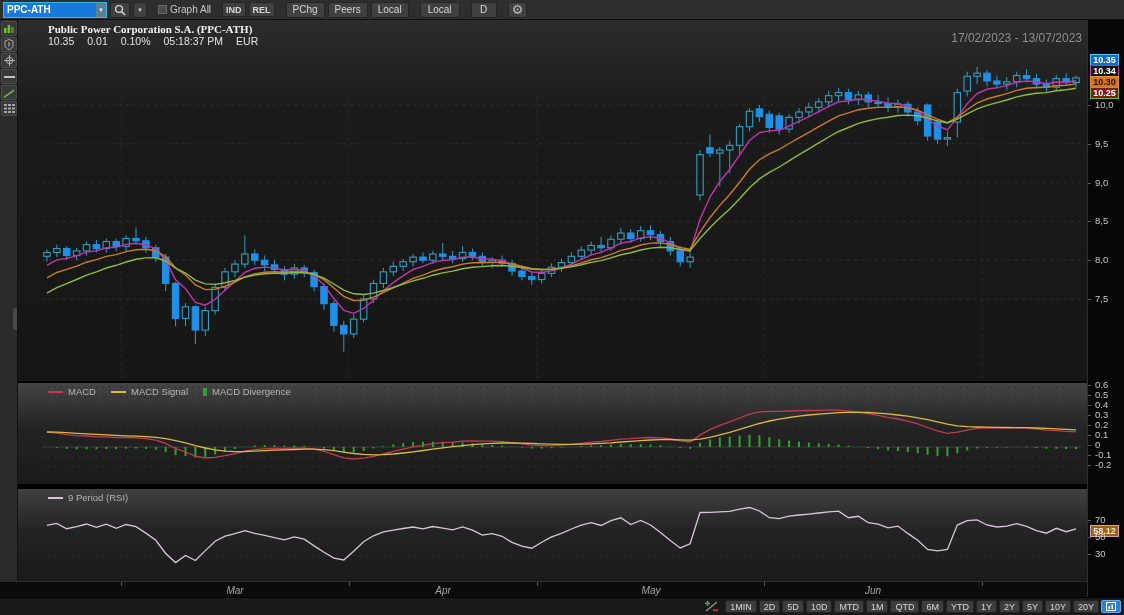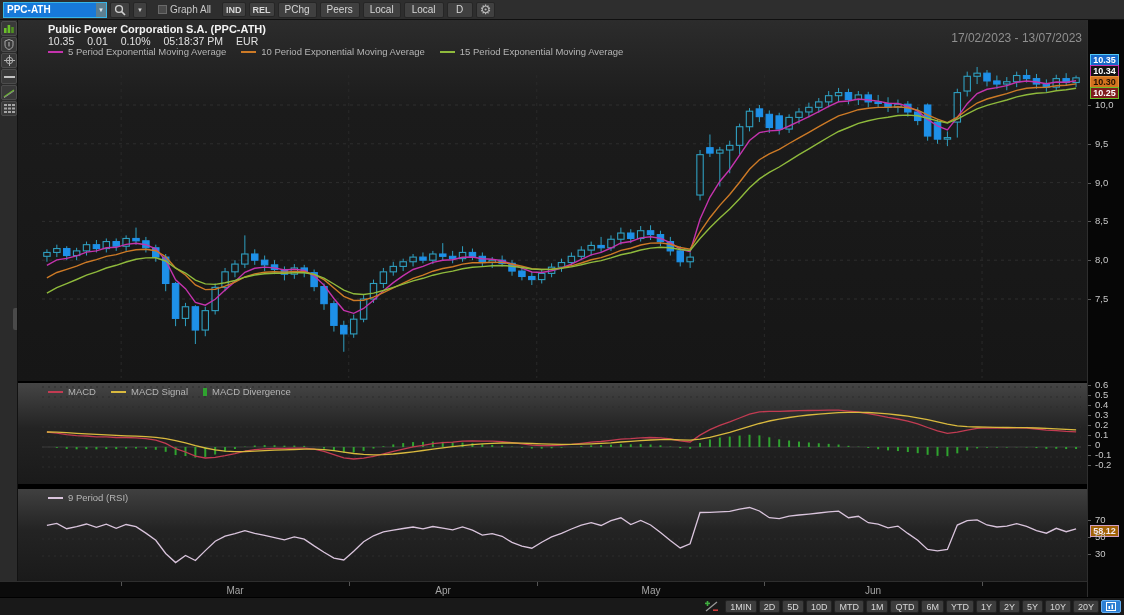--- a/index.html
+++ b/index.html
@@ -9,42 +9,42 @@
   .toolbar-top{position:absolute;left:0;top:0;width:1124px;height:20px;background:#2e2e2e;
     border-bottom:1px solid #101010;display:flex;align-items:center;padding:0 3px;gap:3px;z-index:9;}
   .ticker{width:104px;height:16px;background:#fff;border:1px solid #36b6e8;display:flex;align-items:stretch;}
   .ticker .sel{background:#1779d9;color:#fff;font-size:10px;font-weight:bold;padding:1px 3px;flex:1;display:flex;align-items:center;}
   .ticker .mini-dd{width:10px;background:#5d7f90;color:#dfe9ef;font-size:6px;display:flex;align-items:center;justify-content:center;}
   .tbtn{height:16px;padding:0 6px;background:#404040;border:1px solid #262626;border-radius:2px;color:#d6d6d6;
     font-size:10px;display:flex;align-items:center;justify-content:center;}
   .tbtn.small{font-size:9px;padding:0 3px;height:15px;font-weight:bold;}
   .chk{width:9px;height:9px;background:#4a4a4a;border:1px solid #6a6a6a;margin-left:8px;}
   .chklab{font-size:10px;color:#c9c9c9;margin-right:8px;}
-  .gap8{}
+  .gap8{margin-left:8px;}
   .gear{font-size:13px;color:#b8b8b8;line-height:1;}
   
   .sidebar{position:absolute;left:0;top:20px;width:18px;height:595px;background:#2b2b2b;border-right:1px solid #121212;}
   .side-icon{width:16px;height:15px;margin:1px;background:#393939;border:1px solid #4c4c4c;border-radius:2px;
     display:flex;align-items:center;justify-content:center;}
   .splitter{position:absolute;right:0;top:288px;width:4px;height:22px;background:#4a4a4a;border-radius:2px 0 0 2px;}
   
   .panel{position:absolute;left:18px;width:1069px;}
   .panel-main{top:20px;height:361px;background:linear-gradient(#2c2c2c,#1b1b1b 25%,#161616);}
   .panel-macd{top:381px;height:103px;background:linear-gradient(#454545,#232323 45%,#1a1a1a);border-top:2px solid #000;}
   .panel-rsi{top:487px;height:94px;background:linear-gradient(#404040,#232323 45%,#1a1a1a);border-top:2px solid #000;}
   .panel svg{position:absolute;left:0;top:0;}
-  .title{position:absolute;left:30px;top:3px;font-size:11px;font-weight:bold;color:#f2f2f2;white-space:nowrap;}
+  .title{position:absolute;left:30px;top:3px;font-size:11px;font-weight:bold;color:#f2f2f2;white-space:nowrap;font-family:Liberation Serif, serif;}
   .quote{position:absolute;left:30px;top:15px;font-size:10.5px;color:#e2e2e2;display:flex;gap:13px;white-space:nowrap;}
   .daterange{position:absolute;right:5px;top:11px;font-size:12px;color:#8f8f8f;}
   .legend{position:absolute;left:30px;display:flex;gap:15px;align-items:center;font-size:9.5px;color:#b5b5b5;white-space:nowrap;}
   .legend .item{display:flex;align-items:center;gap:5px;}
   .dash{width:15px;height:2px;display:inline-block;}
   .barglyph{width:4px;height:8px;display:inline-block;}
   
-  .xaxis{position:absolute;left:0;top:581px;width:1087px;height:16px;background:#0b0b0b;border-top:1px solid #2e2e2e;}
+  .xaxis{position:absolute;left:0;top:581px;width:1087px;height:16px;background:#0b0b0b;border-top:1px solid #2e2e2e;font-style:italic;}
   .xlab{position:absolute;top:3px;font-size:10px;color:#a5a5a5;transform:translateX(-50%);}
   .xtick{position:absolute;top:0;width:1px;height:4px;background:#555;}
   .axiscol{position:absolute;left:1087px;top:20px;width:37px;height:577px;background:#060606;border-left:1px solid #2e2e2e;}
   .tick{position:absolute;left:7px;font-size:9.5px;color:#c8c8c8;line-height:10px;}
   .tmark{position:absolute;left:0;width:3px;height:1px;background:#5a5a5a;}
   .pbox{position:absolute;left:2px;width:29px;height:12px;font-size:9px;font-weight:bold;display:flex;
     align-items:center;justify-content:center;color:#fff;border:1px solid;line-height:1;}
   
   .toolbar-bottom{position:absolute;left:0;top:597px;width:1124px;height:18px;background:#191919;border-top:1px solid #000;
     display:flex;align-items:center;justify-content:flex-end;gap:2px;padding-right:3px;}
@@ -467,34 +467,20 @@
     </svg>
   <div class="title">Public Power Corporation S.A. (PPC-ATH)</div>
   <div class="quote">
     <span>10.35</span>
     <span>0.01</span>
     <span>0.10%</span>
     <span>05:18:37 PM</span>
     <span>EUR</span>
   </div>
   <div class="daterange">17/02/2023 - 13/07/2023</div>
-  <div class="legend" id="legend-main" style="top:26px">
-      <span class="item">
-        <span class="dash" style="background: rgb(196, 51, 173);"></span>
-        <span>5 Period Exponential Moving Average</span>
-      </span>
-      <span class="item">
-        <span class="dash" style="background: rgb(205, 122, 38);"></span>
-        <span>10 Period Exponential Moving Average</span>
-      </span>
-      <span class="item">
-        <span class="dash" style="background: rgb(143, 186, 60);"></span>
-        <span>15 Period Exponential Moving Average</span>
-      </span>
-    </div>
 </div>
 
 <div class="panel panel-macd">
   <svg id="svg-macd" width="1069" height="103">
       <line x1="24" x2="1063" y1="4" y2="4" stroke="#2c2c2c" stroke-dasharray="2,4"></line>
       <line x1="24" x2="1063" y1="14" y2="14" stroke="#2c2c2c" stroke-dasharray="2,4"></line>
       <line x1="24" x2="1063" y1="24" y2="24" stroke="#2c2c2c" stroke-dasharray="2,4"></line>
       <line x1="24" x2="1063" y1="34" y2="34" stroke="#2c2c2c" stroke-dasharray="2,4"></line>
       <line x1="24" x2="1063" y1="44" y2="44" stroke="#2c2c2c" stroke-dasharray="2,4"></line>
       <line x1="24" x2="1063" y1="54" y2="54" stroke="#2c2c2c" stroke-dasharray="2,4"></line>

